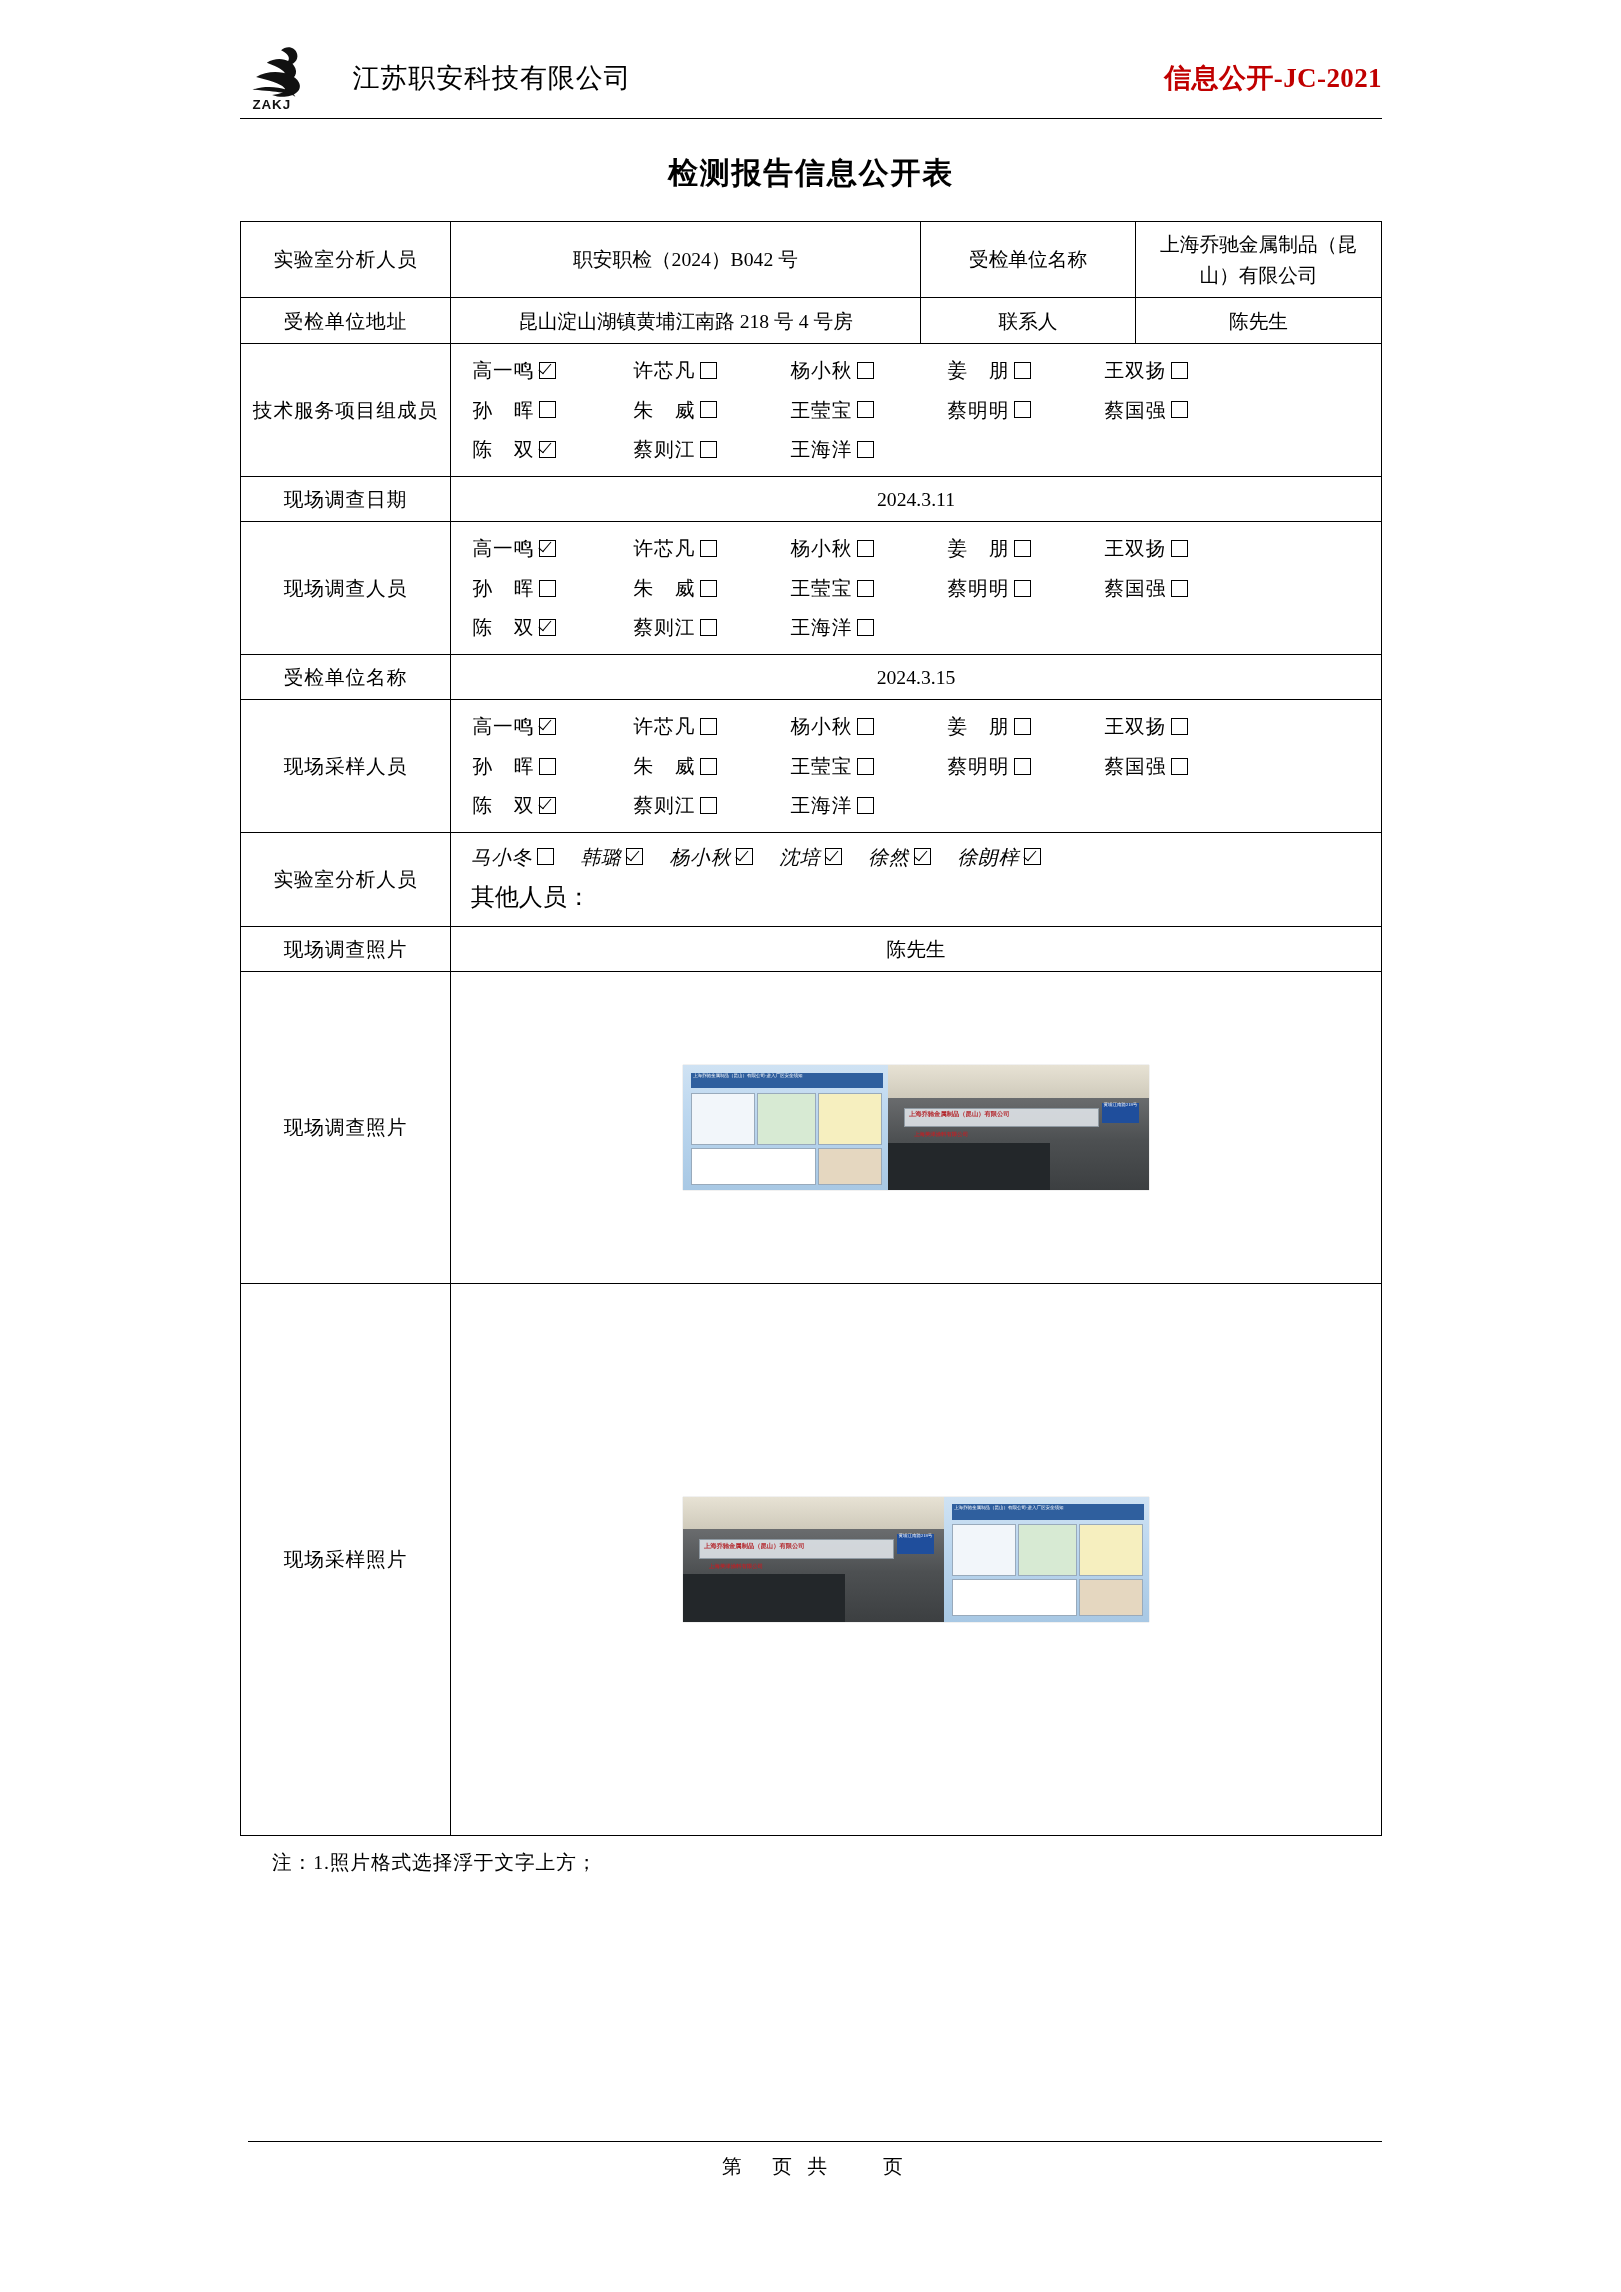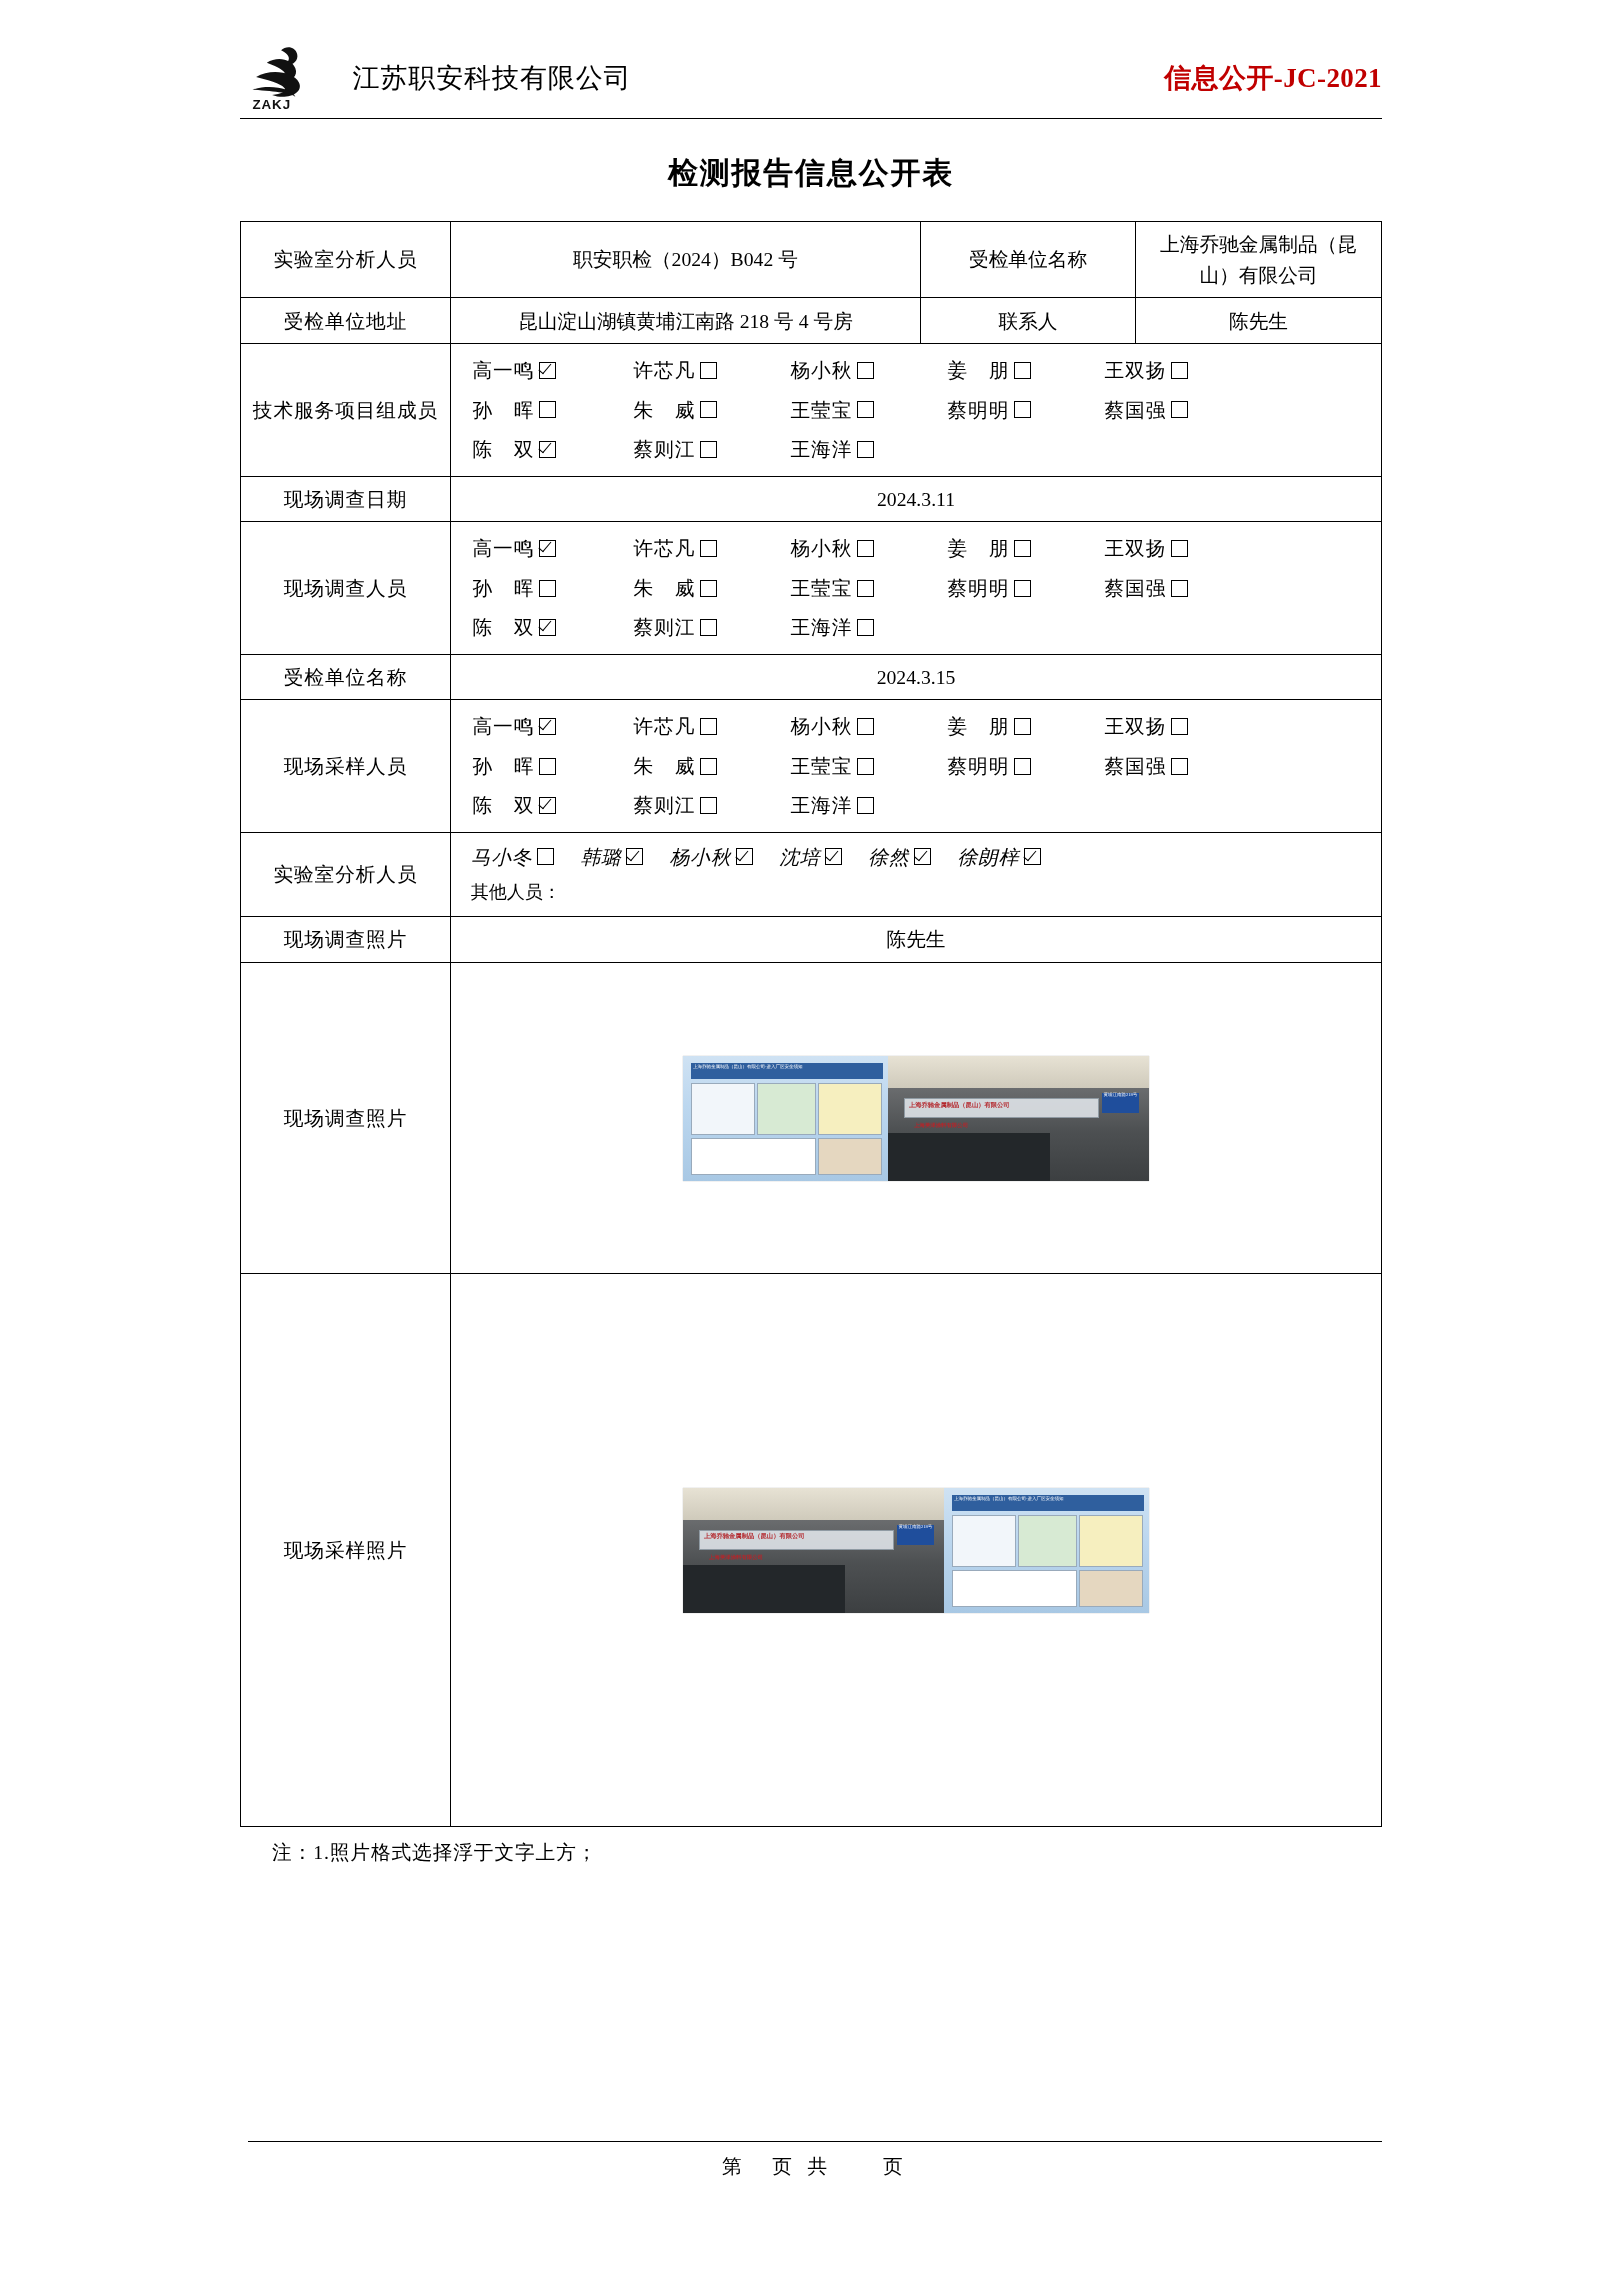--- a/index.html
+++ b/index.html
@@ -126,21 +126,21 @@
     border-width: 0 1.8px 1.8px 0;
     transform: rotate(40deg);
   }
   .lab-row {
     padding: 1.8px 0 1.8px 10.7px;
     font-size: 19.7px;
   }
   .lab-row .member { margin-right: 21.5px; font-style: italic; }
   .other-line {
     padding: 5.4px 0 1.8px 10.7px;
-    font-size: 18px;
+    font-size: 24px;
   }
 
   
   .photo-cell { height: 296px; }
   .photo-cell.big { height: 537px; }
   .photo-wrap {
     display: flex;
     align-items: center;
     justify-content: center;
     height: 100%;

